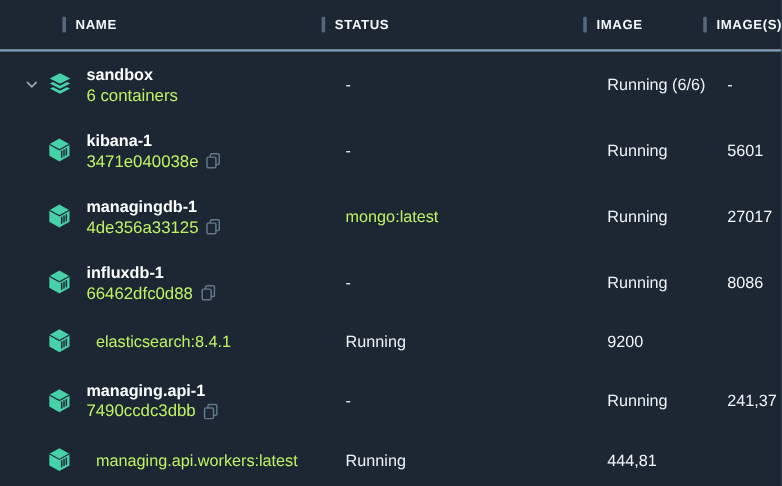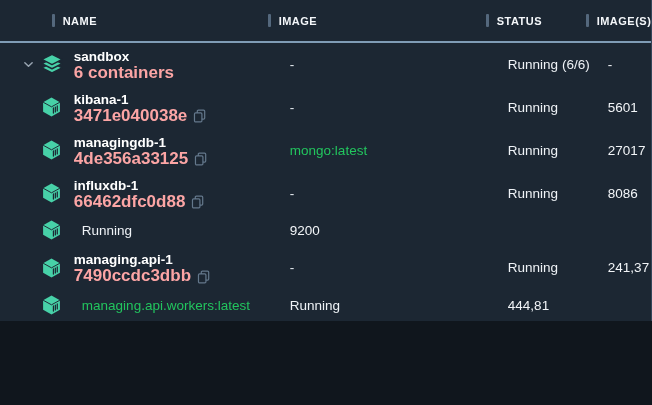--- a/index.html
+++ b/index.html
@@ -1,25 +1,25 @@
 <!DOCTYPE html>
 <html><head>
 <meta charset="utf-8">
 <style>
   html,body{margin:0;padding:0;background:#10161d;}
   .app{
     position:relative;
-    width:652px;height:321px;
+    width:652px;height:405px;
     background:#1c2733;
     font-family:"Liberation Sans","DejaVu Sans",sans-serif;
     color:#eef2f6;
     overflow:hidden;
     box-sizing:border-box;
     border-right:1px solid #33455a;
-    display:flex;flex-direction:column;align-items:center;
+    display:flex;flex-direction:column;
   }
   
   .thead{
     display:grid;
     grid-template-columns:52px 216px 218px 100px 1fr;
     align-items:center;
     height:41px;
     flex:0 0 auto;
     border-bottom:2px solid #7f9cb6;
   }
@@ -36,47 +36,47 @@
   .tbody{flex:1 1 auto;display:flex;flex-direction:column;margin-left:12px;}
   .row{
     flex:1 1 auto;
     display:grid;
     grid-template-columns:24px 36px 208px 218px 100px 1fr;
     align-items:center;
   }
   .cell-chevron{padding-left:9px;display:flex;align-items:center;}
   .cell-icon{padding-left:3px;display:flex;align-items:center;}
   .name{font-size:13.5px;font-weight:700;color:#ffffff;line-height:17px;white-space:nowrap;}
-  .sub{display:flex;align-items:center;gap:6px;font-size:17px;color:#fca5a5;line-height:16px;white-space:nowrap;font-weight:bold;}
+  .sub{display:flex;align-items:center;gap:6px;font-size:14px;color:#bef264;line-height:16px;white-space:nowrap;}
   .cell-image,.cell-status,.cell-ports{padding-left:8px;font-size:13.5px;white-space:nowrap;}
   .cell-image span{color:#e8edf2;}
-  .cell-image span.link{color:#22c55e;cursor:pointer;}
+  .cell-image span.link{color:#bef264;cursor:pointer;}
   .cell-status{color:#eef2f6;}
   .cell-ports{color:#f2f5f8;}
   .copy-btn{display:inline-flex;align-items:center;cursor:pointer;margin-top:1px;}
   svg{display:block;}
 </style>
 </head>
 <body>
 
 <div class="app">
 
   <div class="thead">
     <div></div>
     <div class="th">
       <span class="bar"></span>
       <span class="lbl">NAME</span>
     </div>
     <div class="th">
       <span class="bar"></span>
-      <span class="lbl">IMAGE</span>
+      <span class="lbl">STATUS</span>
     </div>
     <div class="th">
       <span class="bar"></span>
-      <span class="lbl">STATUS</span>
+      <span class="lbl">IMAGE</span>
     </div>
     <div class="th">
       <span class="bar"></span>
       <span class="lbl">IMAGE(S)</span>
     </div>
   </div>
 
   <div class="tbody">
       <div class="row">
     <div class="cell-chevron">
@@ -231,20 +231,23 @@
     <path d="M12 1.6 L21.6 7 V18 L12 23.4 L2.4 18 V7 Z" fill="#47d1a8"></path>
     <path d="M2.4 7 L12 12.3 L21.6 7" fill="none" stroke="#1c2733" stroke-width="1.1"></path>
     <g stroke="#1c2733" stroke-width="1.4" stroke-linecap="round">
       <path d="M14.2 13.6 V19.4"></path>
       <path d="M16.4 12.5 V18.2"></path>
       <path d="M18.6 11.3 V17"></path>
     </g>
   </svg>
           </span>
     </div>
+    <div class="cell-image">
+      <span class="link">elasticsearch:8.4.1</span>
+    </div>
     <div class="cell-status">Running</div>
     <div class="cell-ports">9200</div>
   </div>
       <div class="row">
     <div class="cell-chevron">
       <svg width="11" height="11" viewBox="0 0 12 12" style="visibility: hidden;">
         <polyline points="2,4 6,8 10,4" fill="none" stroke="#97a3b0" stroke-width="1.6" stroke-linecap="round" stroke-linejoin="round"></polyline>
       </svg>
     </div>
     <div class="cell-icon">

